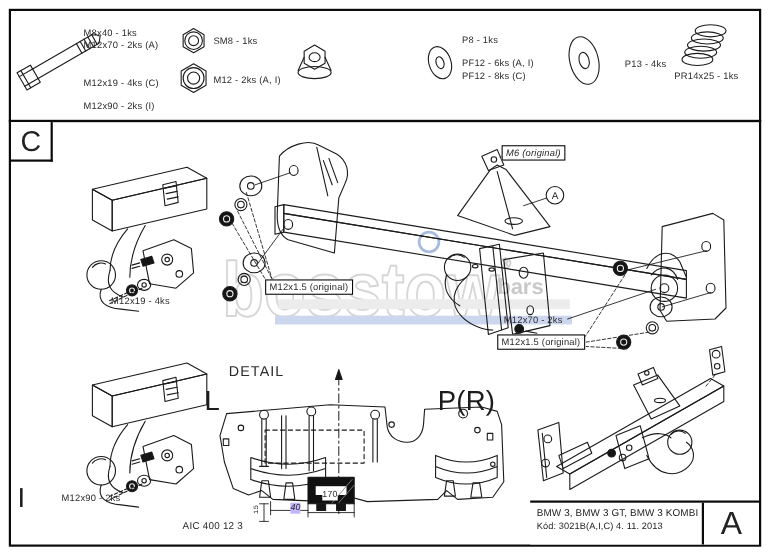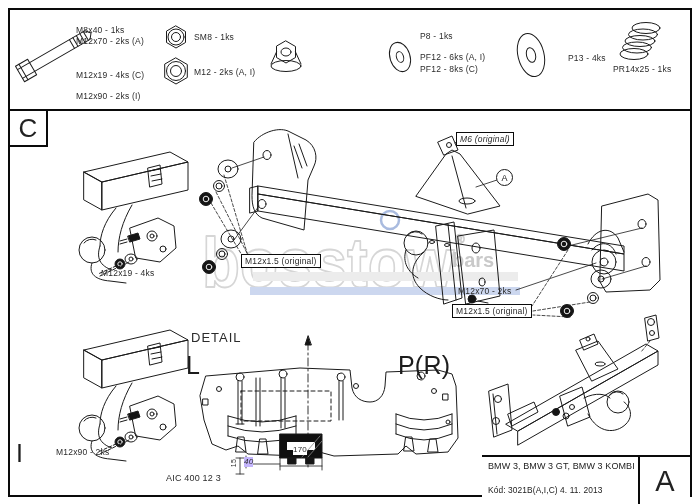--- a/index.html
+++ b/index.html
@@ -8,25 +8,25 @@
   .frame{position:absolute;border:2px solid #0a0a0a;box-sizing:border-box;background:transparent;}
   .frame-top{left:8px;top:8px;width:684px;height:103px;}
   .frame-main{left:8px;top:109px;width:684px;height:388px;}
   .art{position:absolute;left:0;top:0;}
   .lbl{position:absolute;font-size:8.5px;line-height:10px;letter-spacing:.2px;color:#2b2b2b;white-space:nowrap;}
   .boxed{border:1px solid #0a0a0a;background:#fff;padding:1px 3px;z-index:5;}
   .big{font-size:25px;color:#1c1c1c;font-weight:400;}
   .cbox{position:absolute;left:10px;top:111px;width:36px;height:34px;border-right:2px solid #0a0a0a;
         border-bottom:2px solid #0a0a0a;display:flex;align-items:center;justify-content:center;
         font-size:26px;background:#fff;z-index:4;}
-  .titleblock{position:absolute;left:482px;top:455px;width:208px;height:50px;border-top:2px solid #0a0a0a;
+  .titleblock{position:absolute;left:482px;top:455px;width:208px;height:40px;border-top:2px solid #0a0a0a;
         display:flex;box-sizing:border-box;background:#fff;z-index:4;}
   .tb-text{flex:1;padding:4px 0 0 6px;}
   .tb-line1{font-size:9px;letter-spacing:.1px;}
-  .tb-line2{font-size:8.4px;margin-top:14px;letter-spacing:.1px;}
+  .tb-line2{font-size:8.4px;margin-top:2px;letter-spacing:.1px;}
   .tb-a{width:50px;border-left:2px solid #0a0a0a;display:flex;align-items:center;justify-content:center;font-size:29px;}
   .circleA{position:absolute;left:496px;top:169px;width:15px;height:15px;border:1px solid #1a1a1a;border-radius:50%;
         display:flex;align-items:center;justify-content:center;font-size:9px;background:#fff;}
   .vdim{writing-mode:vertical-rl;transform:rotate(180deg);font-size:7px;}
   .flangebox{line-height:10.5px;}
 </style>
 </head>
 <body>
 
 <div class="page">
@@ -270,24 +270,24 @@
     <span>A</span>
   </div>
 
   <span class="lbl boxed" style="left:456px;top:132px;font-style:italic;">M6 (original)</span>
   <span class="lbl boxed" style="left:241px;top:254px;">M12x1.5 (original)</span>
   <span class="lbl boxed" style="left:452px;top:304px;">M12x1.5 (original)</span>
   <span class="lbl" style="left:458px;top:286px;">M12x70 - 2ks</span>
   <span class="lbl" style="left:53px;top:268px;padding-left:48px;">M12x19 - 4ks</span>
   <span class="lbl" style="left:56px;top:447px;">M12x90 - 2ks</span>
 
-  <span class="lbl" style="left:191px;top:333px;font-size:13px;letter-spacing:1px;text-align:right;">DETAIL</span>
+  <span class="lbl" style="left:208px;top:333px;font-size:13px;letter-spacing:1px;text-align:right;">DETAIL</span>
   <span class="lbl big" style="left:186px;top:360px;">L</span>
   <span class="lbl big" style="left:398px;top:360px;text-align:center;">P(R)</span>
-  <span class="lbl" style="left:244px;top:457px;font-size:8px;background:#c4b5fd;font-style:italic;">40</span>
+  <span class="lbl" style="left:264px;top:457px;font-size:8px;background:#c4b5fd;font-style:italic;">40</span>
   <span class="lbl" style="left:293px;top:445px;font-size:8px;background:#fff;">170</span>
   <span class="lbl vdim" style="left:229px;top:459px;">15</span>
 
   <span class="lbl" style="left:166px;top:473px;font-size:9px;text-align:center;">AIC 400 12 3</span>
   <div class="titleblock">
     <div class="tb-text">
       <div class="tb-line1">BMW 3, BMW 3 GT, BMW 3 KOMBI</div>
       <div class="tb-line2">Kód: 3021B(A,I,C)  4. 11. 2013</div>
     </div>
     <div class="tb-a">

